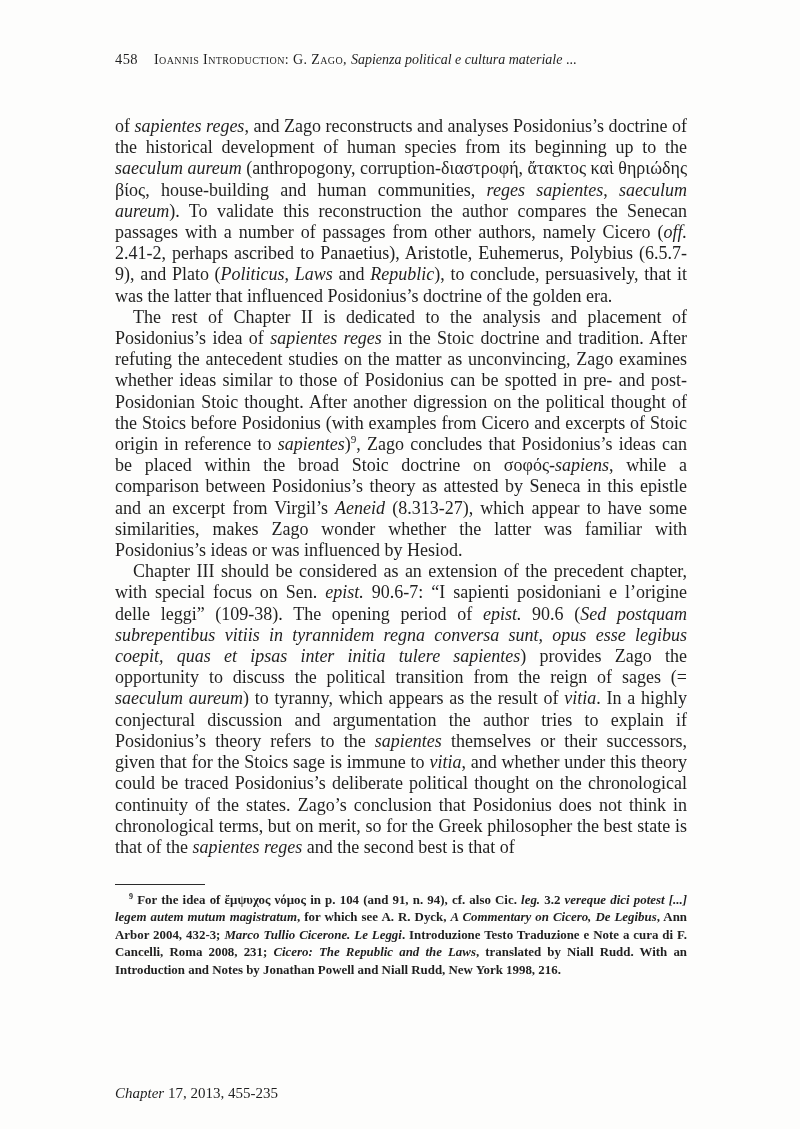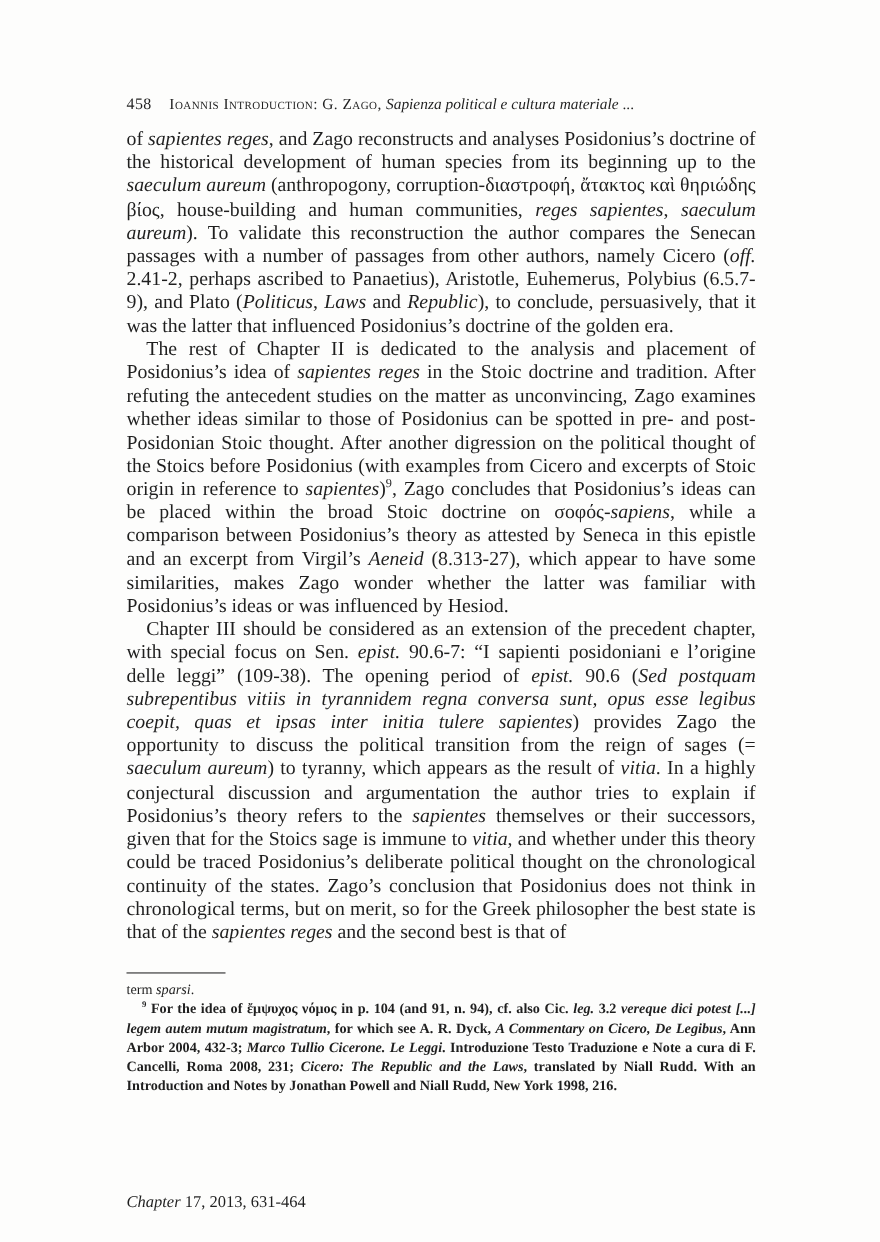--- a/index.html
+++ b/index.html
@@ -21,21 +21,20 @@
     top: 51px;
     width: 572px;
     font-size: 14px;
     white-space: nowrap;
   }
   .page-number {
     display: inline-block;
     margin-right: 16px;
     font-size: 14.5px;
     letter-spacing: 0.4px;
-    margin-top: 36px;
   }
 
   .sc  { font-variant: small-caps; letter-spacing: 0.4px; }
   .it  { font-style: italic; }
   .sup { vertical-align: super; font-size: 0.62em; line-height: 0; }
 
   .body-text {
     position: absolute;
     left: 115px;
     top: 116px;
@@ -84,20 +83,19 @@
 
   <main class="body-text">
       <p><span>of </span><span class="it">sapientes reges</span><span>, and Zago reconstructs and analyses Posidonius’s doctrine of the historical development of human species from its beginning up to the </span><span class="it">saeculum aureum</span><span> (anthropogony, corruption-διαστροφή, ἄτακτος καὶ θηριώδης βίος, house-building and human communities, </span><span class="it">reges sapientes</span><span>, </span><span class="it">saeculum aureum</span><span>). To validate this reconstruction the author compares the Senecan passages with a number of passages from other authors, namely Cicero (</span><span class="it">off.</span><span> 2.41-2, perhaps ascribed to Panaetius), Aristotle, Euhemerus, Polybius (6.5.7-9), and Plato (</span><span class="it">Politicus</span><span>, </span><span class="it">Laws</span><span> and </span><span class="it">Republic</span><span>), to conclude, persuasively, that it was the latter that influenced Posidonius’s doctrine of the golden era.</span></p>
       <p class="indent"><span>The rest of Chapter II is dedicated to the analysis and placement of Posidonius’s idea of </span><span class="it">sapientes reges</span><span> in the Stoic doctrine and tradition. After refuting the antecedent studies on the matter as unconvincing, Zago examines whether ideas similar to those of Posidonius can be spotted in pre- and post-Posidonian Stoic thought. After another digression on the political thought of the Stoics before Posidonius (with examples from Cicero and excerpts of Stoic origin in reference to </span><span class="it">sapientes</span><span>)</span><span class="sup">9</span><span>, Zago concludes that Posidonius’s ideas can be placed within the broad Stoic doctrine on σοφός-</span><span class="it">sapiens</span><span>, while a comparison between Posidonius’s theory as attested by Seneca in this epistle and an excerpt from Virgil’s </span><span class="it">Aeneid</span><span> (8.313-27), which appear to have some similarities, makes Zago wonder whether the latter was familiar with Posidonius’s ideas or was influenced by Hesiod.</span></p>
       <p class="indent"><span>Chapter III should be considered as an extension of the precedent chapter, with special focus on Sen. </span><span class="it">epist.</span><span> 90.6-7: “I sapienti posidoniani e l’origine delle leggi” (109-38). The opening period of </span><span class="it">epist.</span><span> 90.6 (</span><span class="it">Sed postquam subrepentibus vitiis in tyrannidem regna conversa sunt, opus esse legibus coepit, quas et ipsas inter initia tulere sapientes</span><span>) provides Zago the opportunity to discuss the political transition from the reign of sages (= </span><span class="it">saeculum aureum</span><span>) to tyranny, which appears as the result of </span><span class="it">vitia</span><span>. In a highly conjectural discussion and argumentation the author tries to explain if Posidonius’s theory refers to the </span><span class="it">sapientes</span><span> themselves or their successors, given that for the Stoics sage is immune to </span><span class="it">vitia</span><span>, and whether under this theory could be traced Posidonius’s deliberate political thought on the chronological continuity of the states. Zago’s conclusion that Posidonius does not think in chronological terms, but on merit, so for the Greek philosopher the best state is that of the </span><span class="it">sapientes reges</span><span> and the second best is that of</span></p>
     </main>
 
   <div class="footnote-block">
     <div class="footnote-rule"></div>
     <section class="footnotes">
-        <p><span>term </span><span class="it">sparsi</span><span>.</span></p>
         <p class="indent"><span class="sup">9</span><span> For the idea of ἔμψυχος νόμος in p. 104 (and 91, n. 94), cf. also Cic. </span><span class="it">leg.</span><span> 3.2 </span><span class="it">vereque dici potest [...] legem autem mutum magistratum</span><span>, for which see A. R. Dyck, </span><span class="it">A Commentary on Cicero, De Legibus</span><span>, Ann Arbor 2004, 432-3; </span><span class="it">Marco Tullio Cicerone. Le Leggi</span><span>. Introduzione Testo Traduzione e Note a cura di F. Cancelli, Roma 2008, 231; </span><span class="it">Cicero: The Republic and the Laws</span><span>, translated by Niall Rudd. With an Introduction and Notes by Jonathan Powell and Niall Rudd, New York 1998, 216.</span></p>
       </section>
   </div>
 
-  <footer class="journal-footer"><span class="it">Chapter</span><span> 17, 2013, 631-464</span></footer>
+  <footer class="journal-footer"><span class="it">Chapter</span><span> 17, 2013, 455-235</span></footer>
 
 </div>
 
 </body></html>

